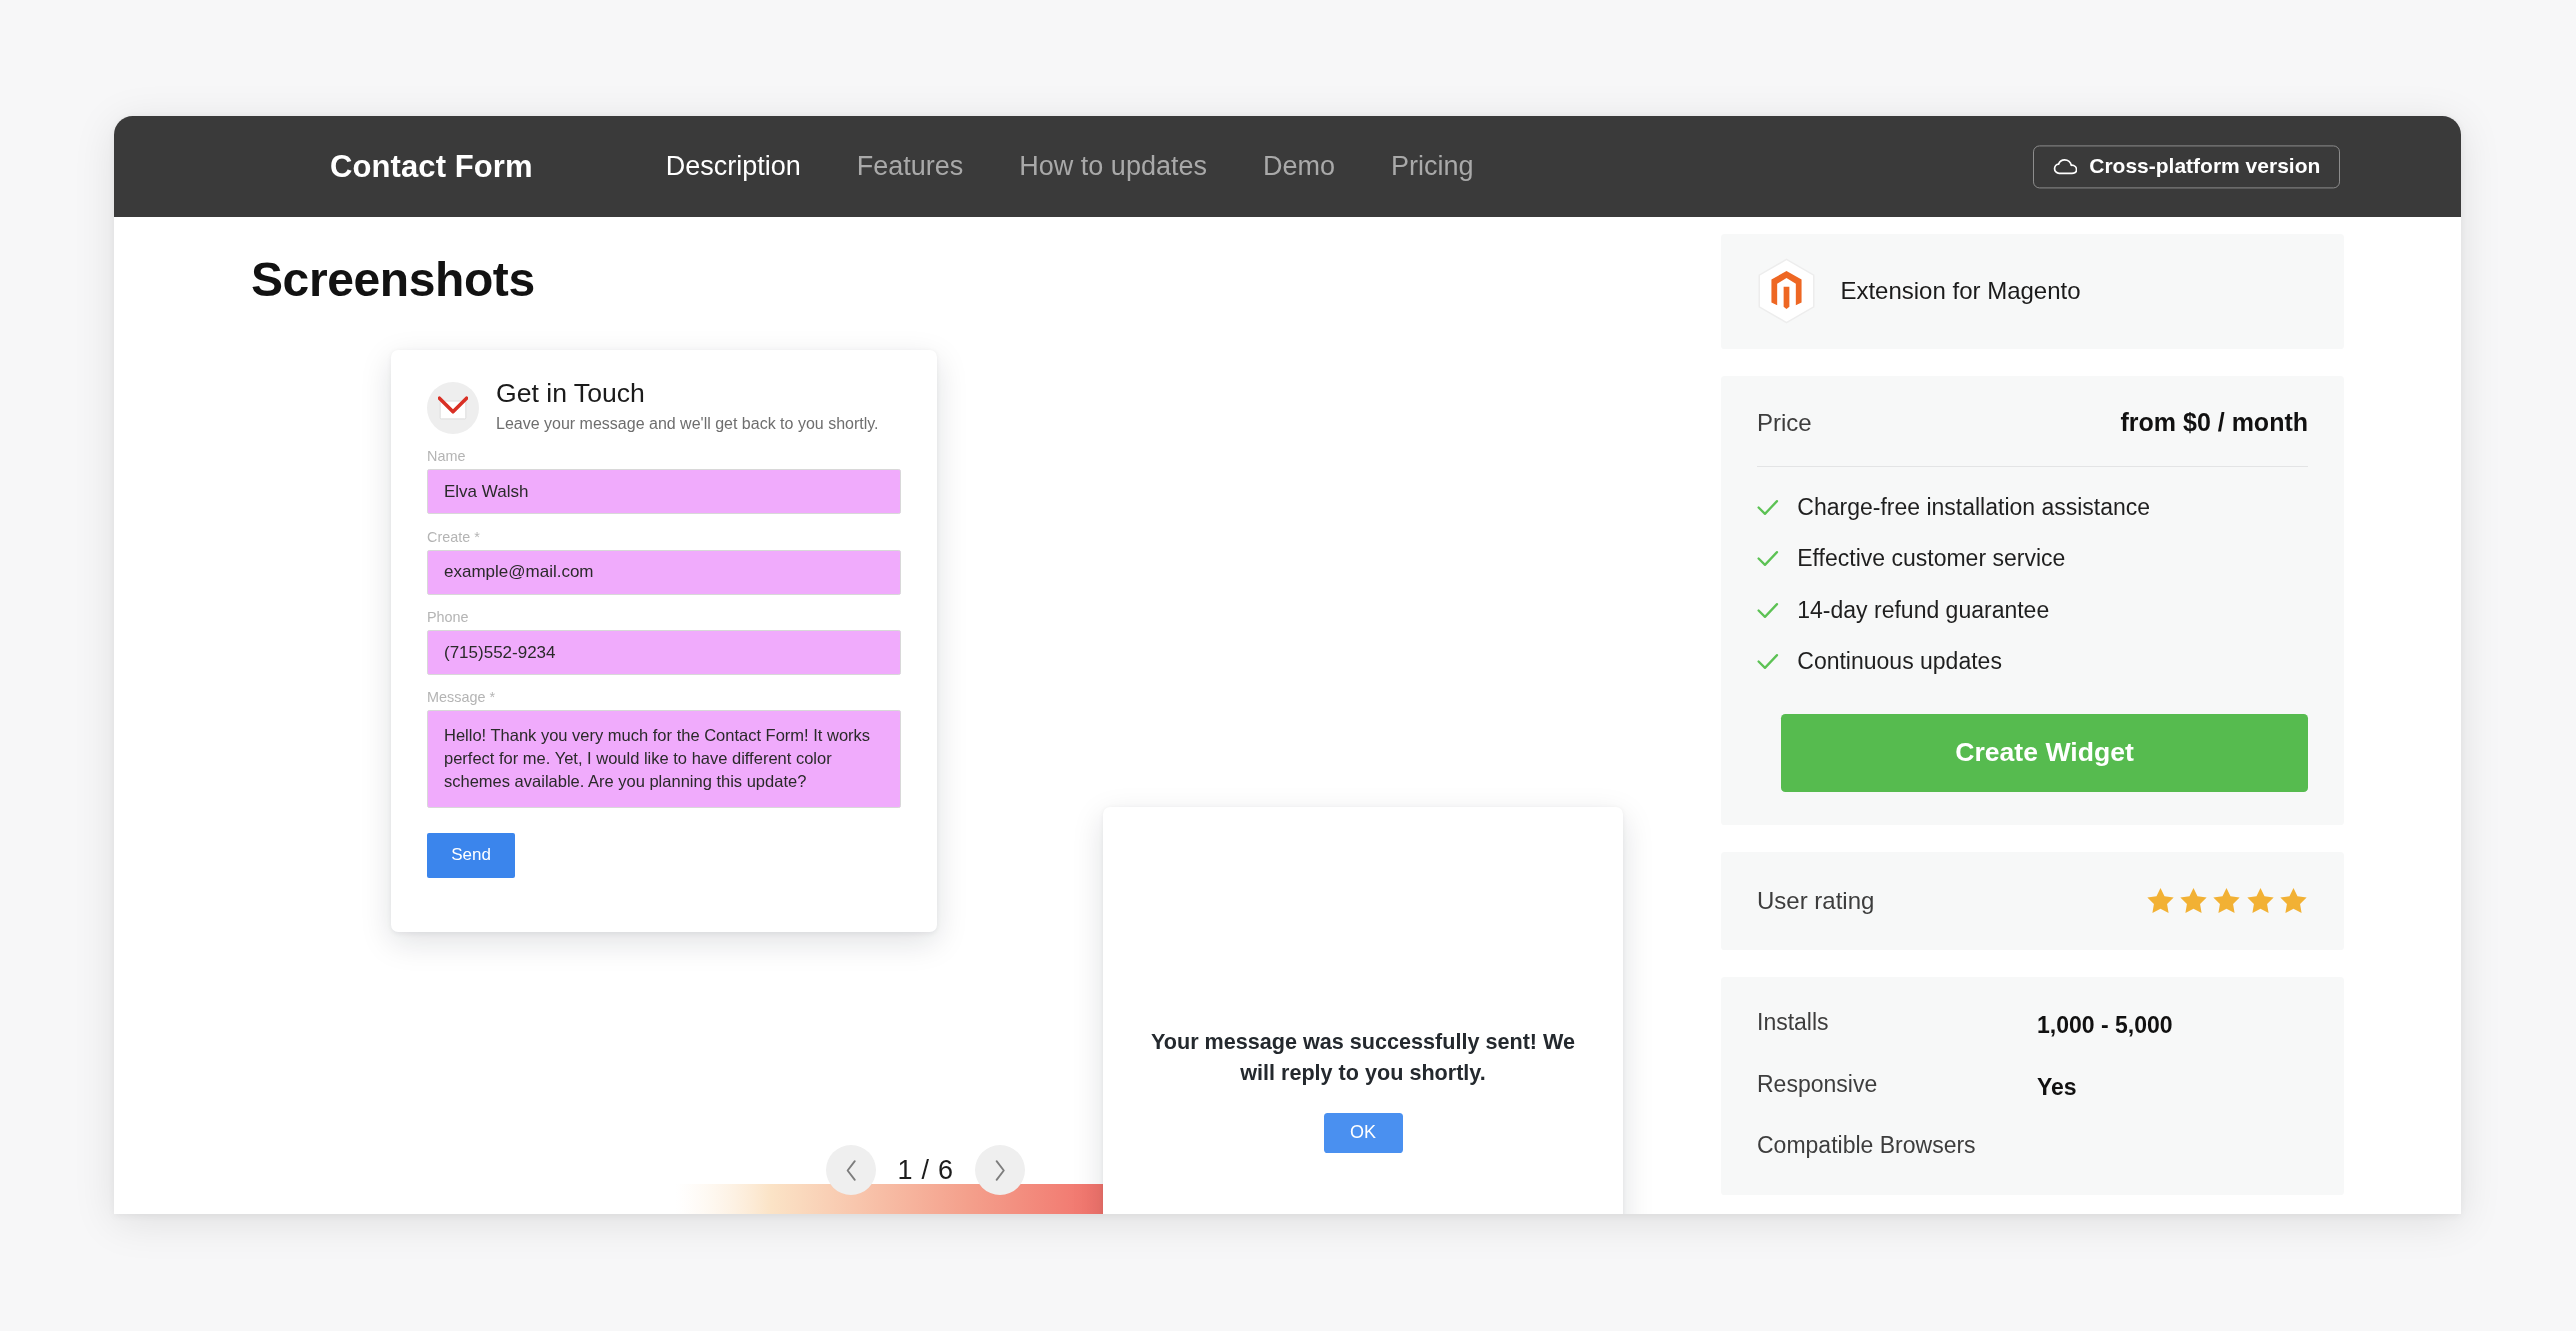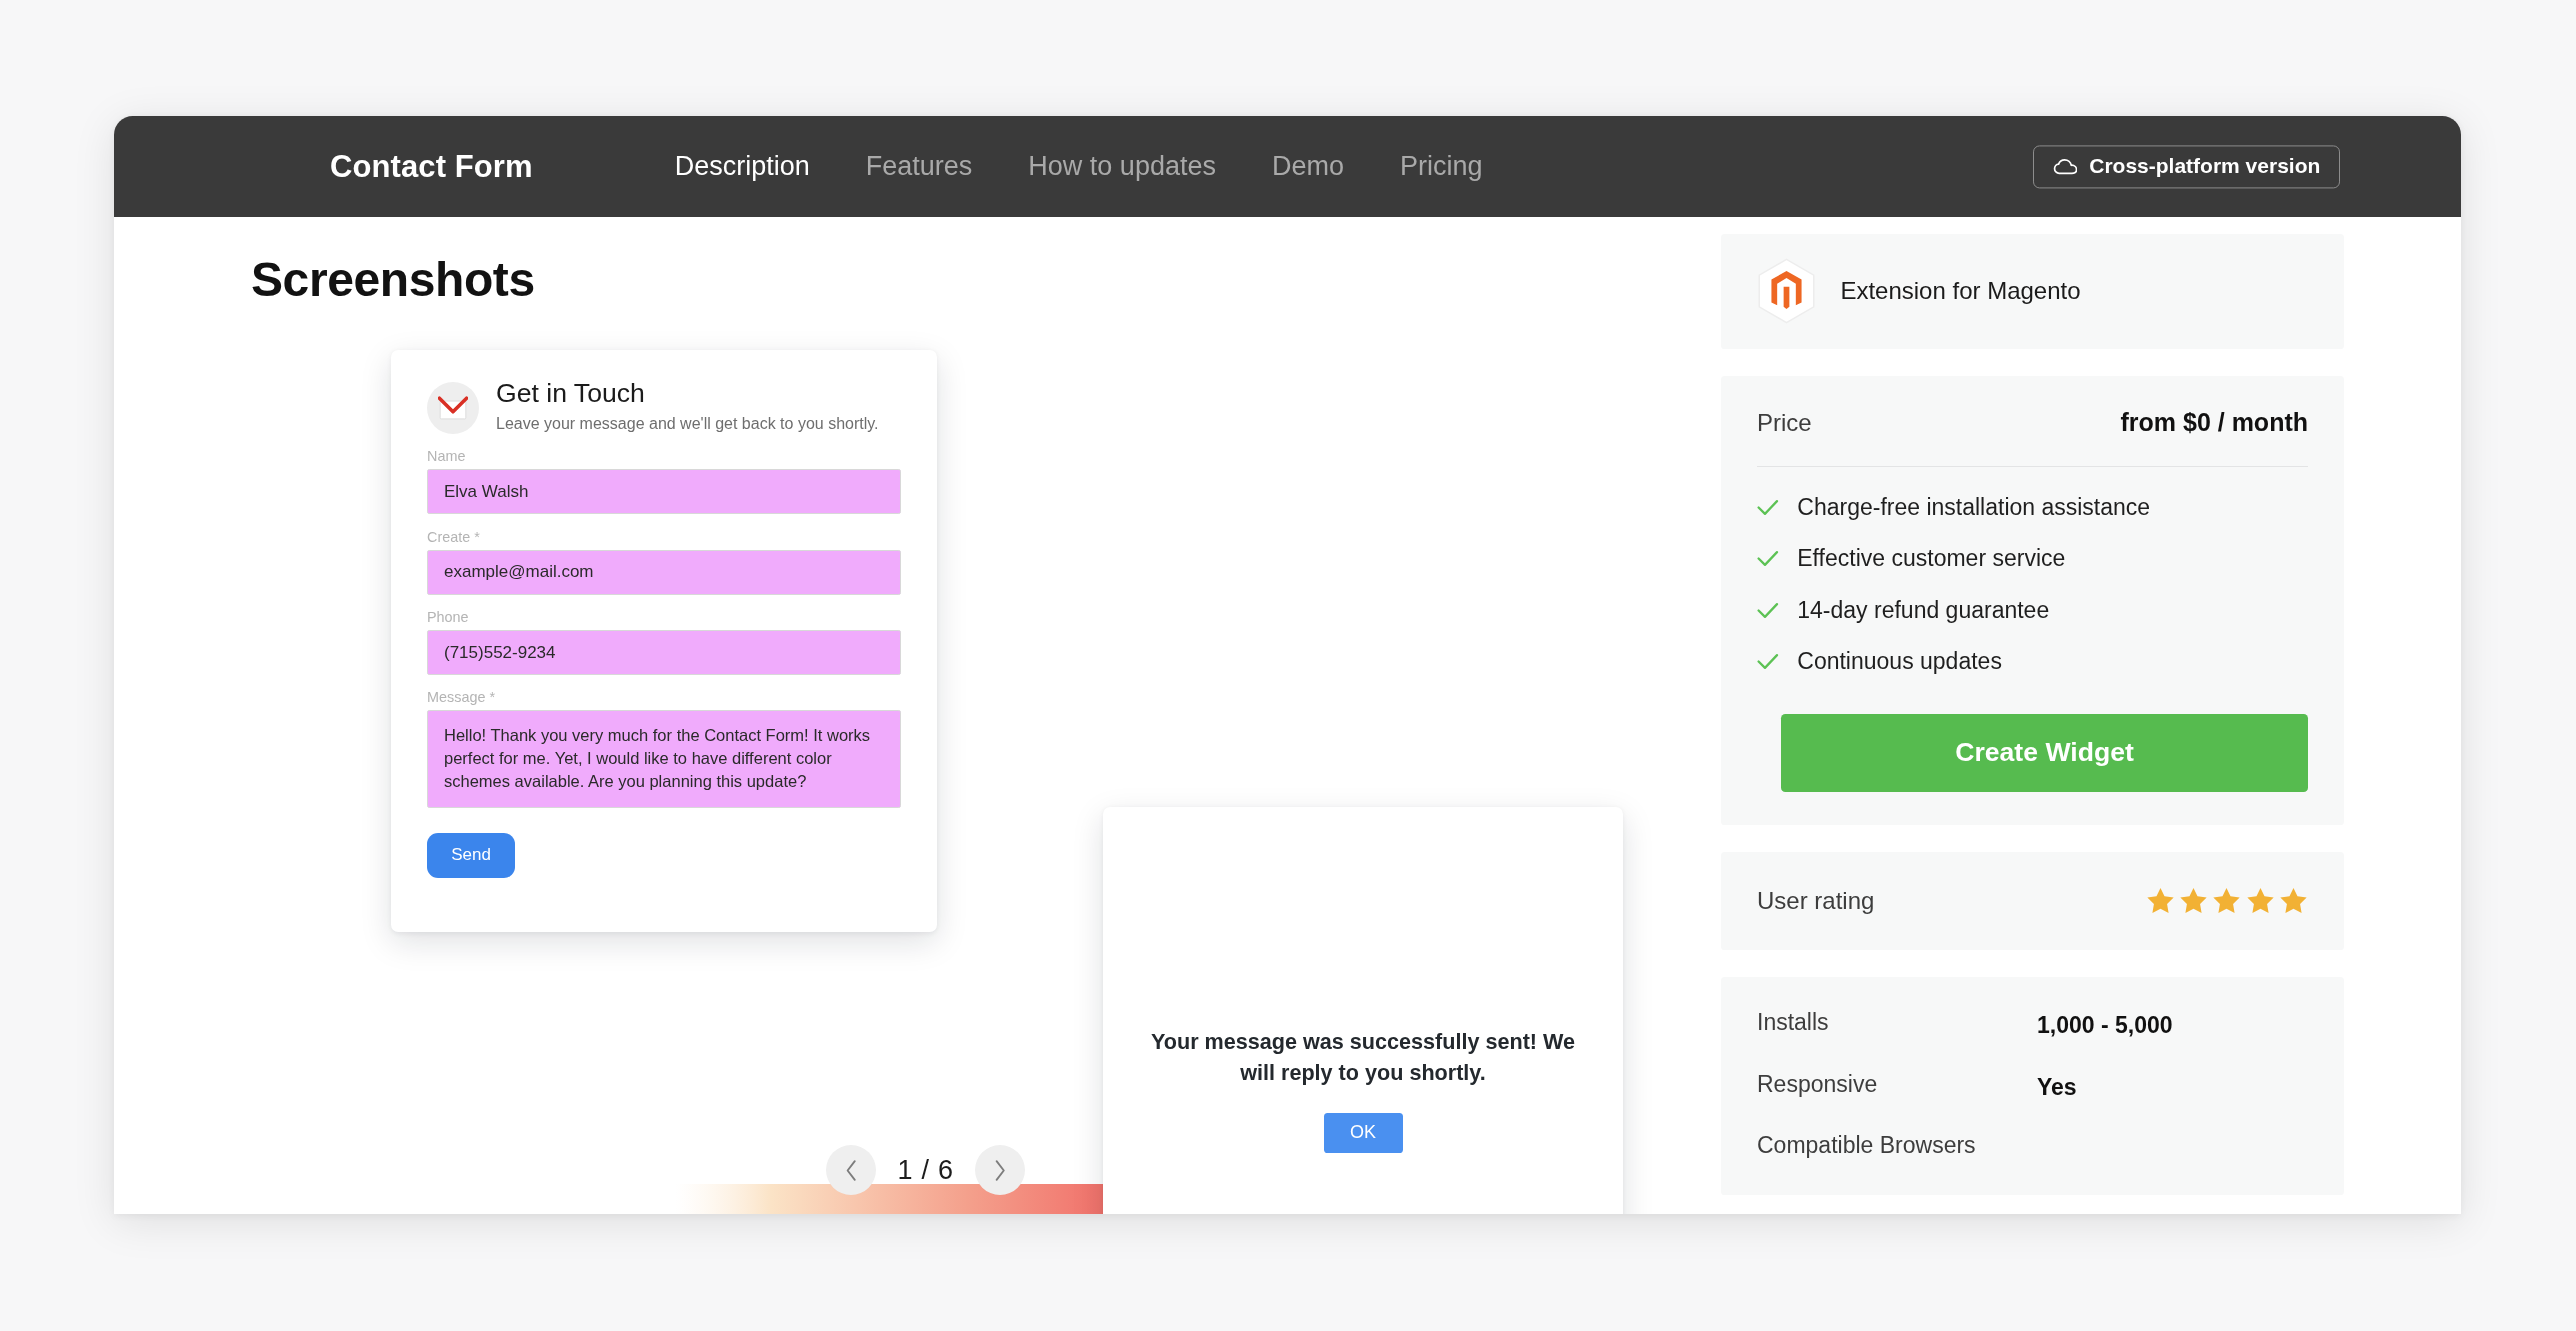--- a/index.html
+++ b/index.html
@@ -23,21 +23,20 @@
   }
 
   
   .topbar {
     height: 101px;
     background: #3a3a3a;
     display: flex;
     align-items: center;
     padding: 0 40px 0 0;
     position: relative;
-    gap: 9px;
   }
   .brand {
     color: #ffffff;
     font-size: 31px;
     font-weight: 700;
     letter-spacing: 0.1px;
     margin-left: 216px;
     white-space: nowrap;
   }
   .nav {
@@ -145,21 +144,21 @@
     height: 98px;
     align-items: flex-start;
     padding: 13px 16px;
     line-height: 1.38;
     font-size: 16.5px;
   }
   .send-btn {
     margin-top: 24.4px;
     width: 88px; height: 45px;
     background: #3b85ec;
-    border-radius: 11px;
+    border-radius: 2px;
     color: #ffffff;
     font-size: 17px;
     display: flex; align-items: center; justify-content: center;
     cursor: pointer;
   }
 
   
   .shot-right {
     position: absolute;
     left: 852px; top: 500px;

